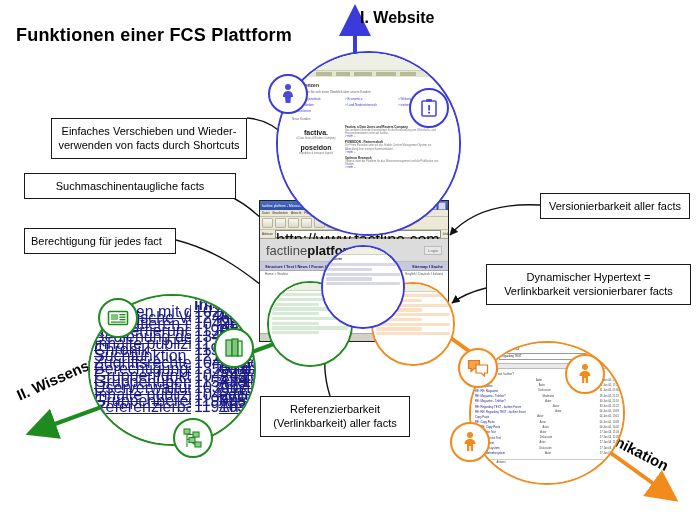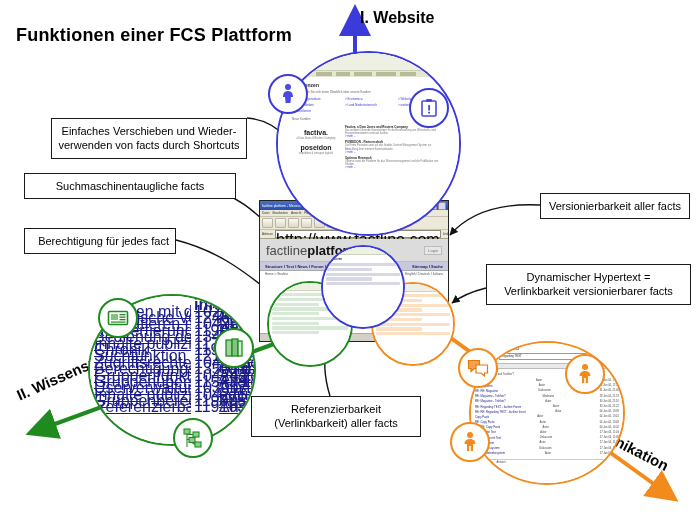--- a/index.html
+++ b/index.html
@@ -34,24 +34,24 @@
 
   
   .callout{
     position:absolute;box-sizing:border-box;
     border:1.6px solid #1a1a1a;background:#fff;color:#000;
     font-size:11px;line-height:1.3;text-align:center;
     padding:5px 6px;z-index:40;
   }
   .c-shortcuts{left:51px;top:93px;width:196px;margin-top:25px;}
   .c-suchmaschine{left:24px;top:173px;width:212px;text-align:center;}
-  .c-berechtigung{left:24px;top:228px;width:152px;text-align:right;}
+  .c-berechtigung{left:24px;top:228px;width:152px;text-align:left;}
   .c-versionier{left:540px;top:193px;width:150px;}
   .c-hypertext{left:486px;top:264px;width:205px;}
-  .c-referenz{left:251px;top:396px;width:170px;}
+  .c-referenz{left:260px;top:396px;width:150px;}
 
   
   .circ{
     position:absolute;border-radius:50%;box-sizing:border-box;
     overflow:hidden;background:#fff;
   }
   .circ-blue{border:2px solid #3b3bdb;}
   .circ-green{border:2px solid #1f8b1f;}
   .circ-orange{border:2px solid #f28a1c;}
 

